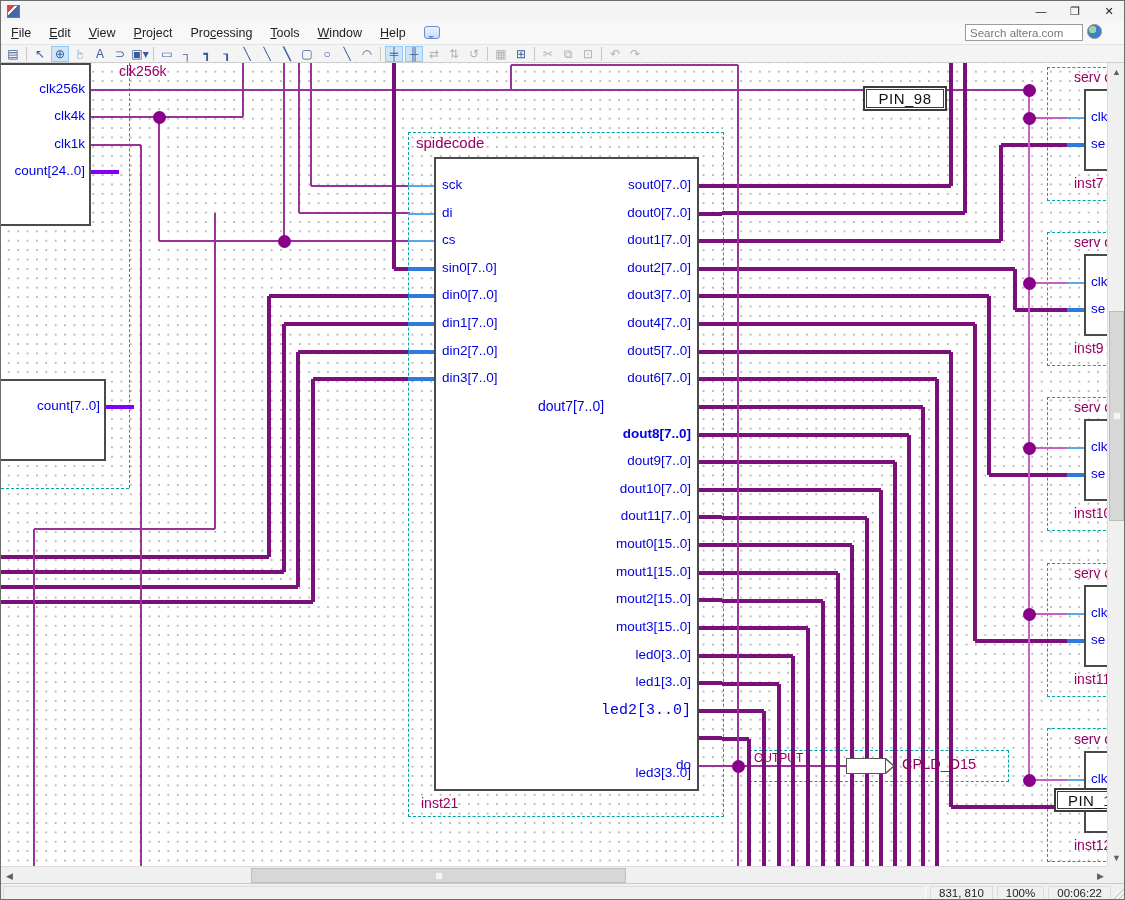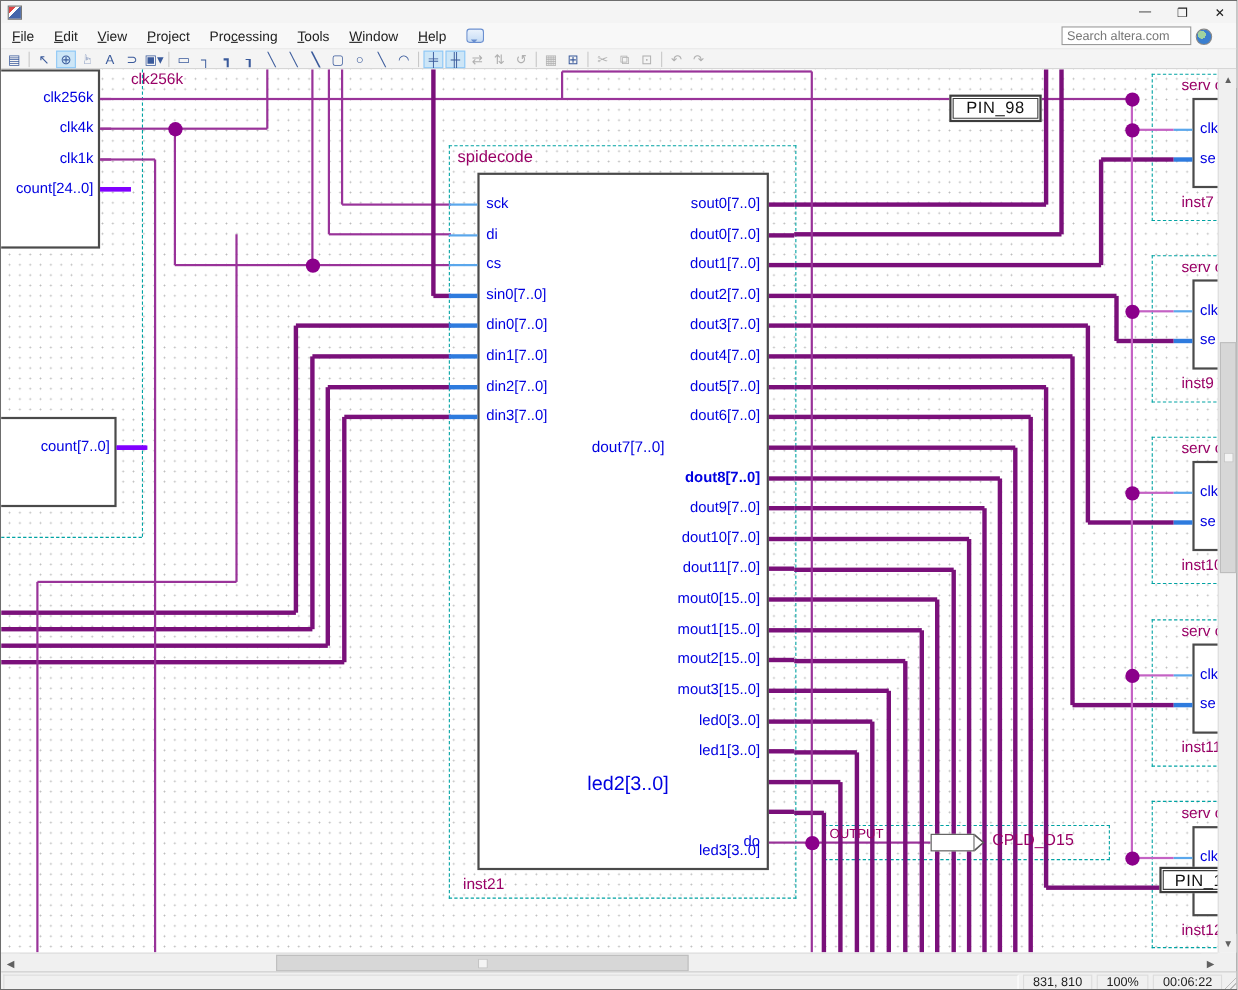--- a/index.html
+++ b/index.html
@@ -17,21 +17,21 @@
     font-size:11px;color:#222;}
   
   .menubar{position:absolute;left:0;top:20px;width:1125px;height:24px;background:#f8f8f8;
     display:flex;align-items:center;font-size:12.5px;color:#222;border-bottom:1px solid #e3e3e3;}
   .menu-item{padding:3px 8px;margin-left:2px;}
   .menu-item u{text-decoration:underline;}
   .menu-bubble{width:16px;height:13px;margin-left:10px;border:1px solid #6a8fd0;border-radius:3px;
     background:linear-gradient(#eaf2fc,#c6dcf5);position:relative;}
   .menu-bubble:after{content:"";position:absolute;left:3px;bottom:-4px;border:3px solid transparent;
     border-top-color:#6a8fd0;}
-  .searchbox{margin-left:auto;margin-right:24px;display:flex;align-items:flex-end;padding-left:44px;}
+  .searchbox{margin-left:auto;margin-right:24px;display:flex;align-items:flex-start;padding-left:44px;}
   .searchbox input{width:118px;height:17px;border:1px solid #9a9a9a;font-size:11.5px;color:#777;
     padding:1px 4px;font-family:"Liberation Sans",sans-serif;}
   .globe-icon{width:15px;height:15px;border-radius:50%;margin-left:4px;
     background:radial-gradient(circle at 35% 35%,#9fd39f 0 30%,#3a7fd0 31% 100%);
     border:1px solid #888;}
   
   .toolbar{position:absolute;left:0;top:44px;width:1125px;height:18px;background:#f4f4f4;
     display:flex;align-items:center;border-bottom:1px solid #cfcfcf;padding-left:2px;}
   .tb-btn{min-width:18px;height:16px;margin:0 1px;display:flex;align-items:center;justify-content:center;
     font-size:12px;color:#3a5a9b;line-height:1;}
@@ -305,21 +305,21 @@
       <div class="clabel" style="left: 450px; top: 500.68px; color: rgb(0, 0, 224); font-size: 13.5px; width: 240px; text-align: right;">mout1[15..0]</div>
       <div class="wire" style="left: 698px; top: 535.3px; width: 23px; height: 4px; background: rgb(122, 16, 122);"></div>
       <div class="clabel" style="left: 450px; top: 528.3px; color: rgb(0, 0, 224); font-size: 13.5px; width: 240px; text-align: right;">mout2[15..0]</div>
       <div class="wire" style="left: 698px; top: 562.92px; width: 23px; height: 4px; background: rgb(122, 16, 122);"></div>
       <div class="clabel" style="left: 450px; top: 555.92px; color: rgb(0, 0, 224); font-size: 13.5px; width: 240px; text-align: right;">mout3[15..0]</div>
       <div class="wire" style="left: 698px; top: 590.54px; width: 23px; height: 4px; background: rgb(122, 16, 122);"></div>
       <div class="clabel" style="left: 450px; top: 583.54px; color: rgb(0, 0, 224); font-size: 13.5px; width: 240px; text-align: right;">led0[3..0]</div>
       <div class="wire" style="left: 698px; top: 618.16px; width: 23px; height: 4px; background: rgb(122, 16, 122);"></div>
       <div class="clabel" style="left: 450px; top: 611.16px; color: rgb(0, 0, 224); font-size: 13.5px; width: 240px; text-align: right;">led1[3..0]</div>
       <div class="wire" style="left: 698px; top: 645.78px; width: 23px; height: 4px; background: rgb(122, 16, 122);"></div>
-      <div class="clabel" style="left: 450px; top: 638.78px; color: rgb(0, 0, 224); font-size: 18px; width: 240px; text-align: center;">led2[3..0]</div>
+      <div class="clabel" style="left: 450px; top: 638.78px; color: rgb(0, 0, 224); font-size: 15px; width: 240px; text-align: right; font-family: Liberation Mono, monospace;">led2[3..0]</div>
       <div class="wire" style="left: 698px; top: 673.4px; width: 23px; height: 4px; background: rgb(122, 16, 122);"></div>
       <div class="clabel" style="left: 450px; top: 666.4px; color: rgb(0, 0, 224); font-size: 13.5px; width: 240px; text-align: right; margin-top: 36px;">led3[3..0]</div>
       <div class="wire" style="left: 698px; top: 702.02px; width: 23px; height: 2px; background: rgb(153, 51, 153);"></div>
       <div class="clabel" style="left: 450px; top: 694.02px; color: rgb(0, 0, 224); font-size: 13.5px; width: 240px; text-align: right;">do</div>
       <div class="clabel" style="left: 415px; top: 71px; color: rgb(153, 0, 102); font-size: 15px;">spidecode</div>
       <div class="clabel" style="left: 420px; top: 732px; color: rgb(153, 0, 102); font-size: 14px;">inst21</div>
       <div class="blk" style="left: 1083px; top: 26px; width: 40px; height: 82px;"></div>
       <div class="clabel" style="left: 1073px; top: 6px; color: rgb(153, 0, 102); font-size: 14px;">serv op</div>
       <div class="wire" style="left: 1066px; top: 54px; width: 17px; height: 2px; background: rgb(90, 167, 236);"></div>
       <div class="wire" style="left: 1066px; top: 80px; width: 17px; height: 4px; background: rgb(46, 123, 222);"></div>

